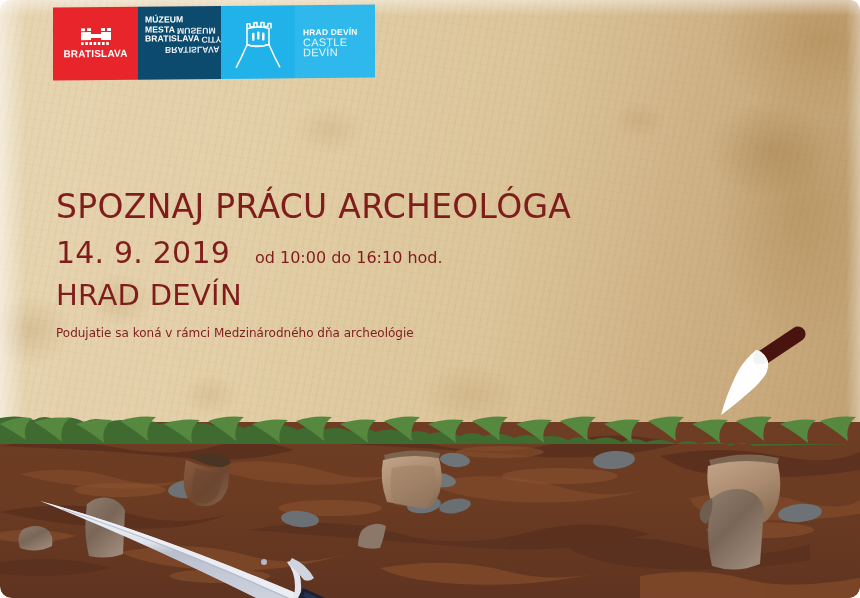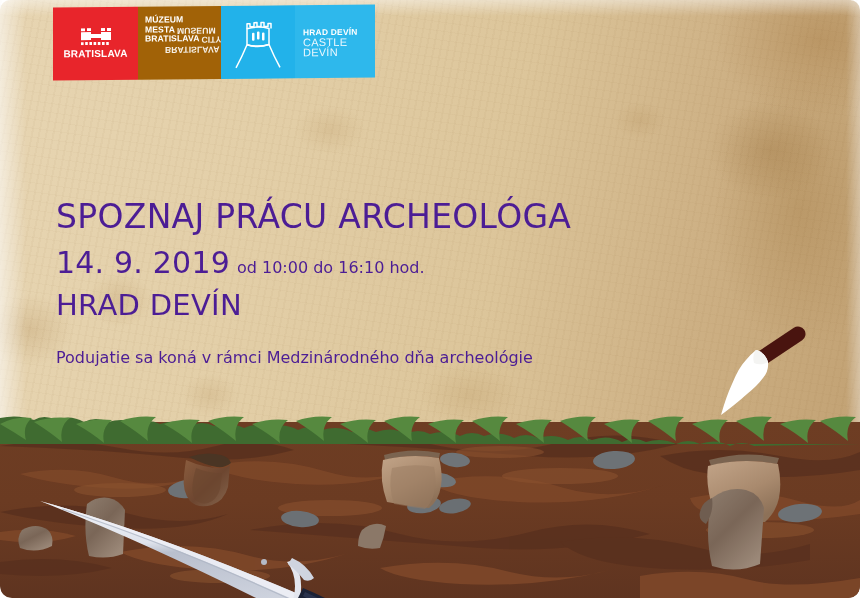--- a/index.html
+++ b/index.html
@@ -58,21 +58,21 @@
   
   #logo-bar {
     position: absolute;
     left: 53px; top: 6px;
     width: 322px; height: 73px;
     display: flex;
     transform: skewY(-0.5deg);
   }
   .logo-block { position: relative; height: 100%; overflow: hidden; }
   .lb-red   { background: #e8252b; }
-  .lb-red2  { background: #a16207; }
+  .lb-red2  { background: #0c4a6e; }
   .lb-cyan  { background: #22b2ea; }
   .lb-cyan2 { background: #2eb8ec; }
 
   .block-brand { width: 85px; display:flex; flex-direction:column; align-items:center; justify-content:center; }
   .brand-mark { width: 30px; height: 17px; margin-bottom: 3px; }
   .brand-word {
     color:#fff; font-weight:bold; font-size:10px; letter-spacing:.2px;
     font-family:"Liberation Sans", sans-serif;
   }
 
@@ -81,30 +81,30 @@
   .mus-mirror { display:inline-block; transform: scaleY(-1); opacity:.9; }
   .mus-row { display:flex; align-items:flex-start; gap:2px; }
 
   .block-tower { width: 74px; display:flex; align-items:center; justify-content:center; }
 
   .block-devin { width: 80px; display:flex; flex-direction:column; justify-content:center; padding-left:8px; }
   .devin-1 { color:#fff; font-weight:bold; font-size:8.4px; letter-spacing:.25px; line-height:10px; }
   .devin-2 { color:#eaf7fe; font-size:11px; letter-spacing:.25px; line-height:10px; }
 
   
-  #copy { position:absolute; left:56px; top:198px; width:640px; color:#4c1d95; }
+  #copy { position:absolute; left:56px; top:188px; width:640px; color:#7f1d1d; }
   #title {
     font-size: 33px; line-height: 38px; font-weight: 400;
     letter-spacing: .3px; font-family:"DejaVu Sans", sans-serif;
   }
-  .date-row { display:flex; align-items:baseline; gap:7px; margin-top: 10px; }
+  .date-row { display:flex; align-items:baseline; gap:25px; margin-top: 10px; }
   #date { font-size: 30px; line-height: 34px; font-weight:400; letter-spacing:.2px; font-family:"DejaVu Sans", sans-serif; }
   #time { font-size: 16px; line-height: 20px; font-weight:400; font-family:"DejaVu Sans", sans-serif; }
   #place { font-size: 29px; line-height: 34px; margin-top: 8px; font-weight:400; letter-spacing:.3px; font-family:"DejaVu Sans", sans-serif; }
-  #subline { font-size: 16px; line-height: 19px; margin-top: 26px; font-weight:400; font-family:"DejaVu Sans", sans-serif; }
+  #subline { font-size: 12px; line-height: 19px; margin-top: 12px; font-weight:400; font-family:"DejaVu Sans", sans-serif; }
 
   
   #ground {
     position:absolute; left:0; bottom:0; width:860px; height:186px;
     border-bottom-left-radius: 12px;
     border-bottom-right-radius: 12px;
     overflow:hidden;
   }
   #ground svg { display:block; }
 

